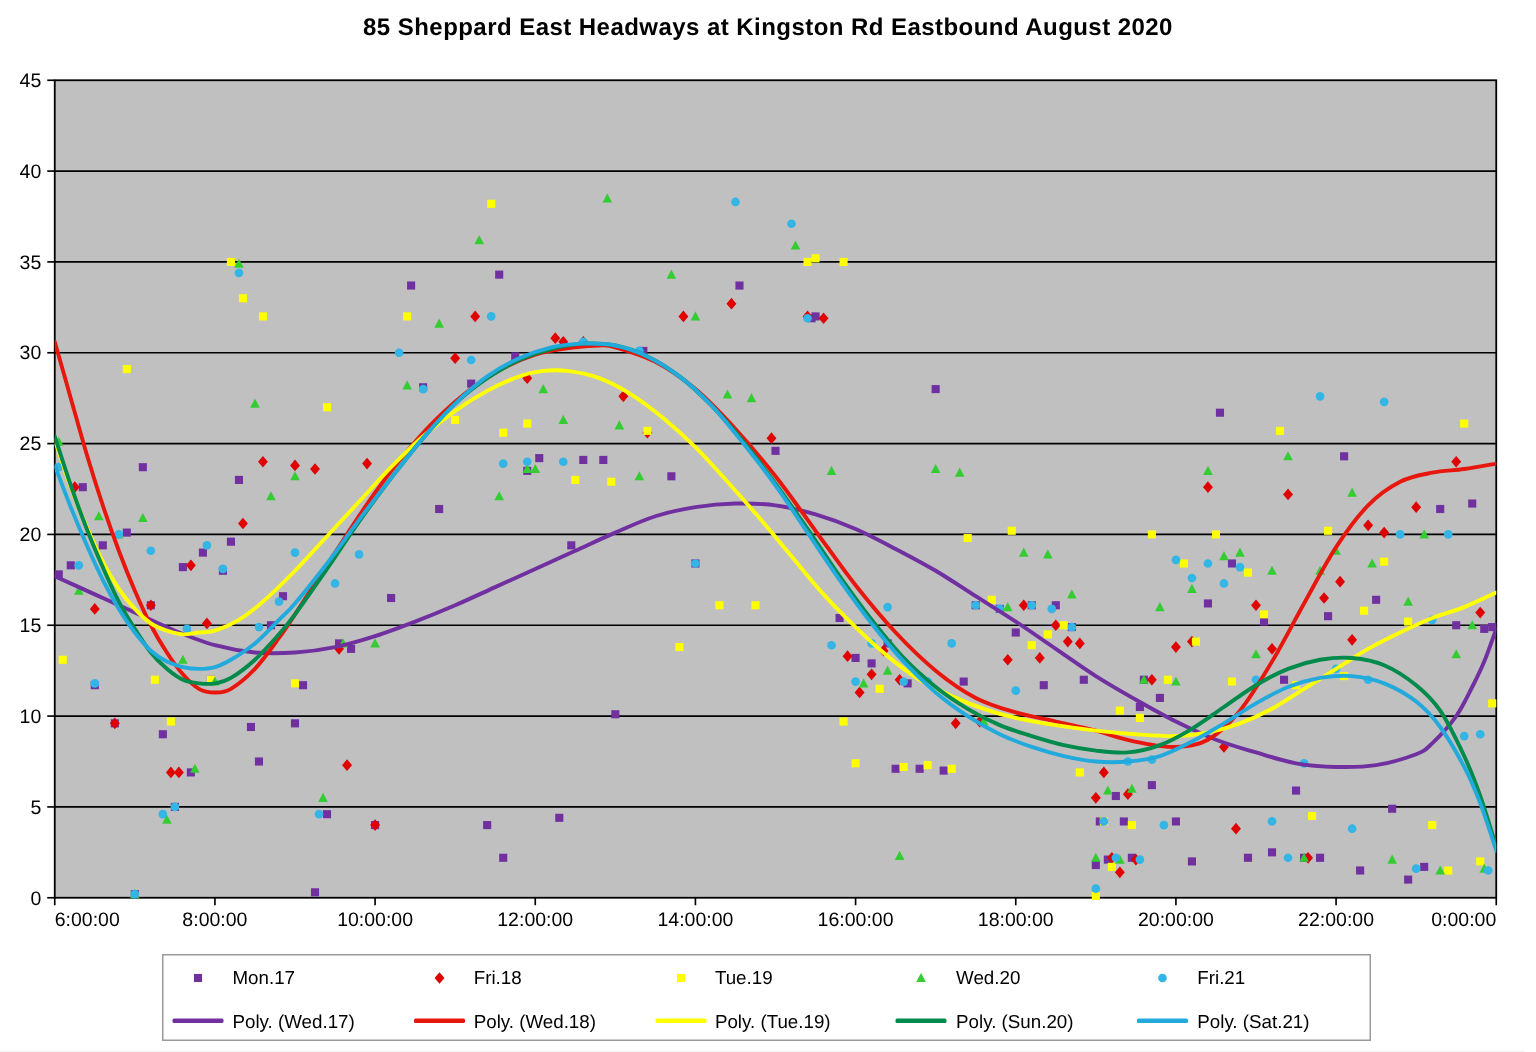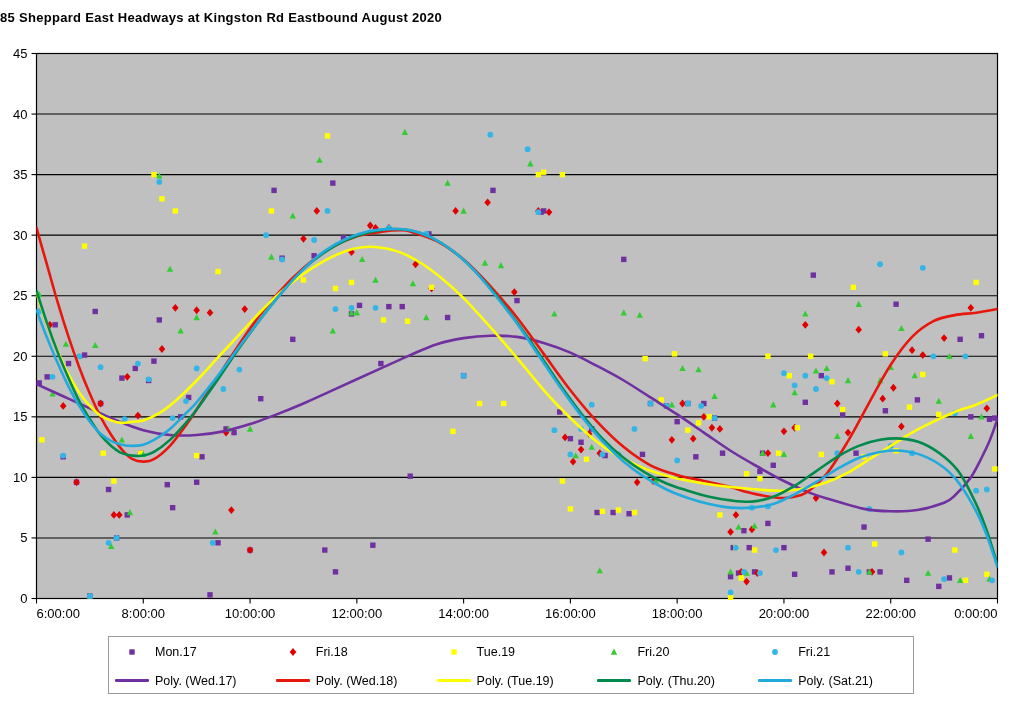--- a/index.html
+++ b/index.html
@@ -6,21 +6,22 @@
   body{
     width:1024px;height:701px;
     font-family:"Liberation Sans", sans-serif;
     color:#000;
     position:relative;
     overflow:hidden;
   }
   #chart-root{position:absolute;left:0;top:0;width:1024px;height:701px;}
   #chart-title{
     position:absolute;left:0;top:10px;width:1024px;
-    font-size:13px;font-weight:bold;letter-spacing:.3px;
+    text-align:center;
+    font-size:16px;font-weight:bold;letter-spacing:.3px;
     font-family:"Liberation Sans", sans-serif;
   }
   #plot-svg{position:absolute;left:0;top:0;}
   .axis-label{font-size:13px;font-family:"Liberation Sans", sans-serif;fill:#000;}
   #legend-box{
     position:absolute;
     left:108px;top:636px;width:806px;height:58px;
     border:1px solid #9a9a9a;
     background:#ffffff;
     box-sizing:border-box;
@@ -533,21 +534,21 @@
             </svg>
           </span>
           <span class="lg-txt">Tue.19</span>
         </div>
         <div class="legend-entry">
           <span class="lg-key">
             <svg width="12" height="12">
               <polygon points="6,2.6 2.8,8.7 9.2,8.7" fill="#33cc33"></polygon>
             </svg>
           </span>
-          <span class="lg-txt">Fri.20</span>
+          <span class="lg-txt">Wed.20</span>
         </div>
         <div class="legend-entry">
           <span class="lg-key">
             <svg width="12" height="12">
               <circle cx="6" cy="6" r="2.9" fill="#33b5e5"></circle>
             </svg>
           </span>
           <span class="lg-txt">Fri.21</span>
         </div>
       </div>
@@ -567,21 +568,21 @@
         <div class="legend-entry">
           <span class="lg-key">
             <span class="lg-line" style="background: rgb(255, 255, 0);"></span>
           </span>
           <span class="lg-txt">Poly. (Tue.19)</span>
         </div>
         <div class="legend-entry">
           <span class="lg-key">
             <span class="lg-line" style="background: rgb(0, 138, 75);"></span>
           </span>
-          <span class="lg-txt">Poly. (Thu.20)</span>
+          <span class="lg-txt">Poly. (Sun.20)</span>
         </div>
         <div class="legend-entry">
           <span class="lg-key">
             <span class="lg-line" style="background: rgb(34, 170, 221);"></span>
           </span>
           <span class="lg-txt">Poly. (Sat.21)</span>
         </div>
       </div>
   </div>
 

